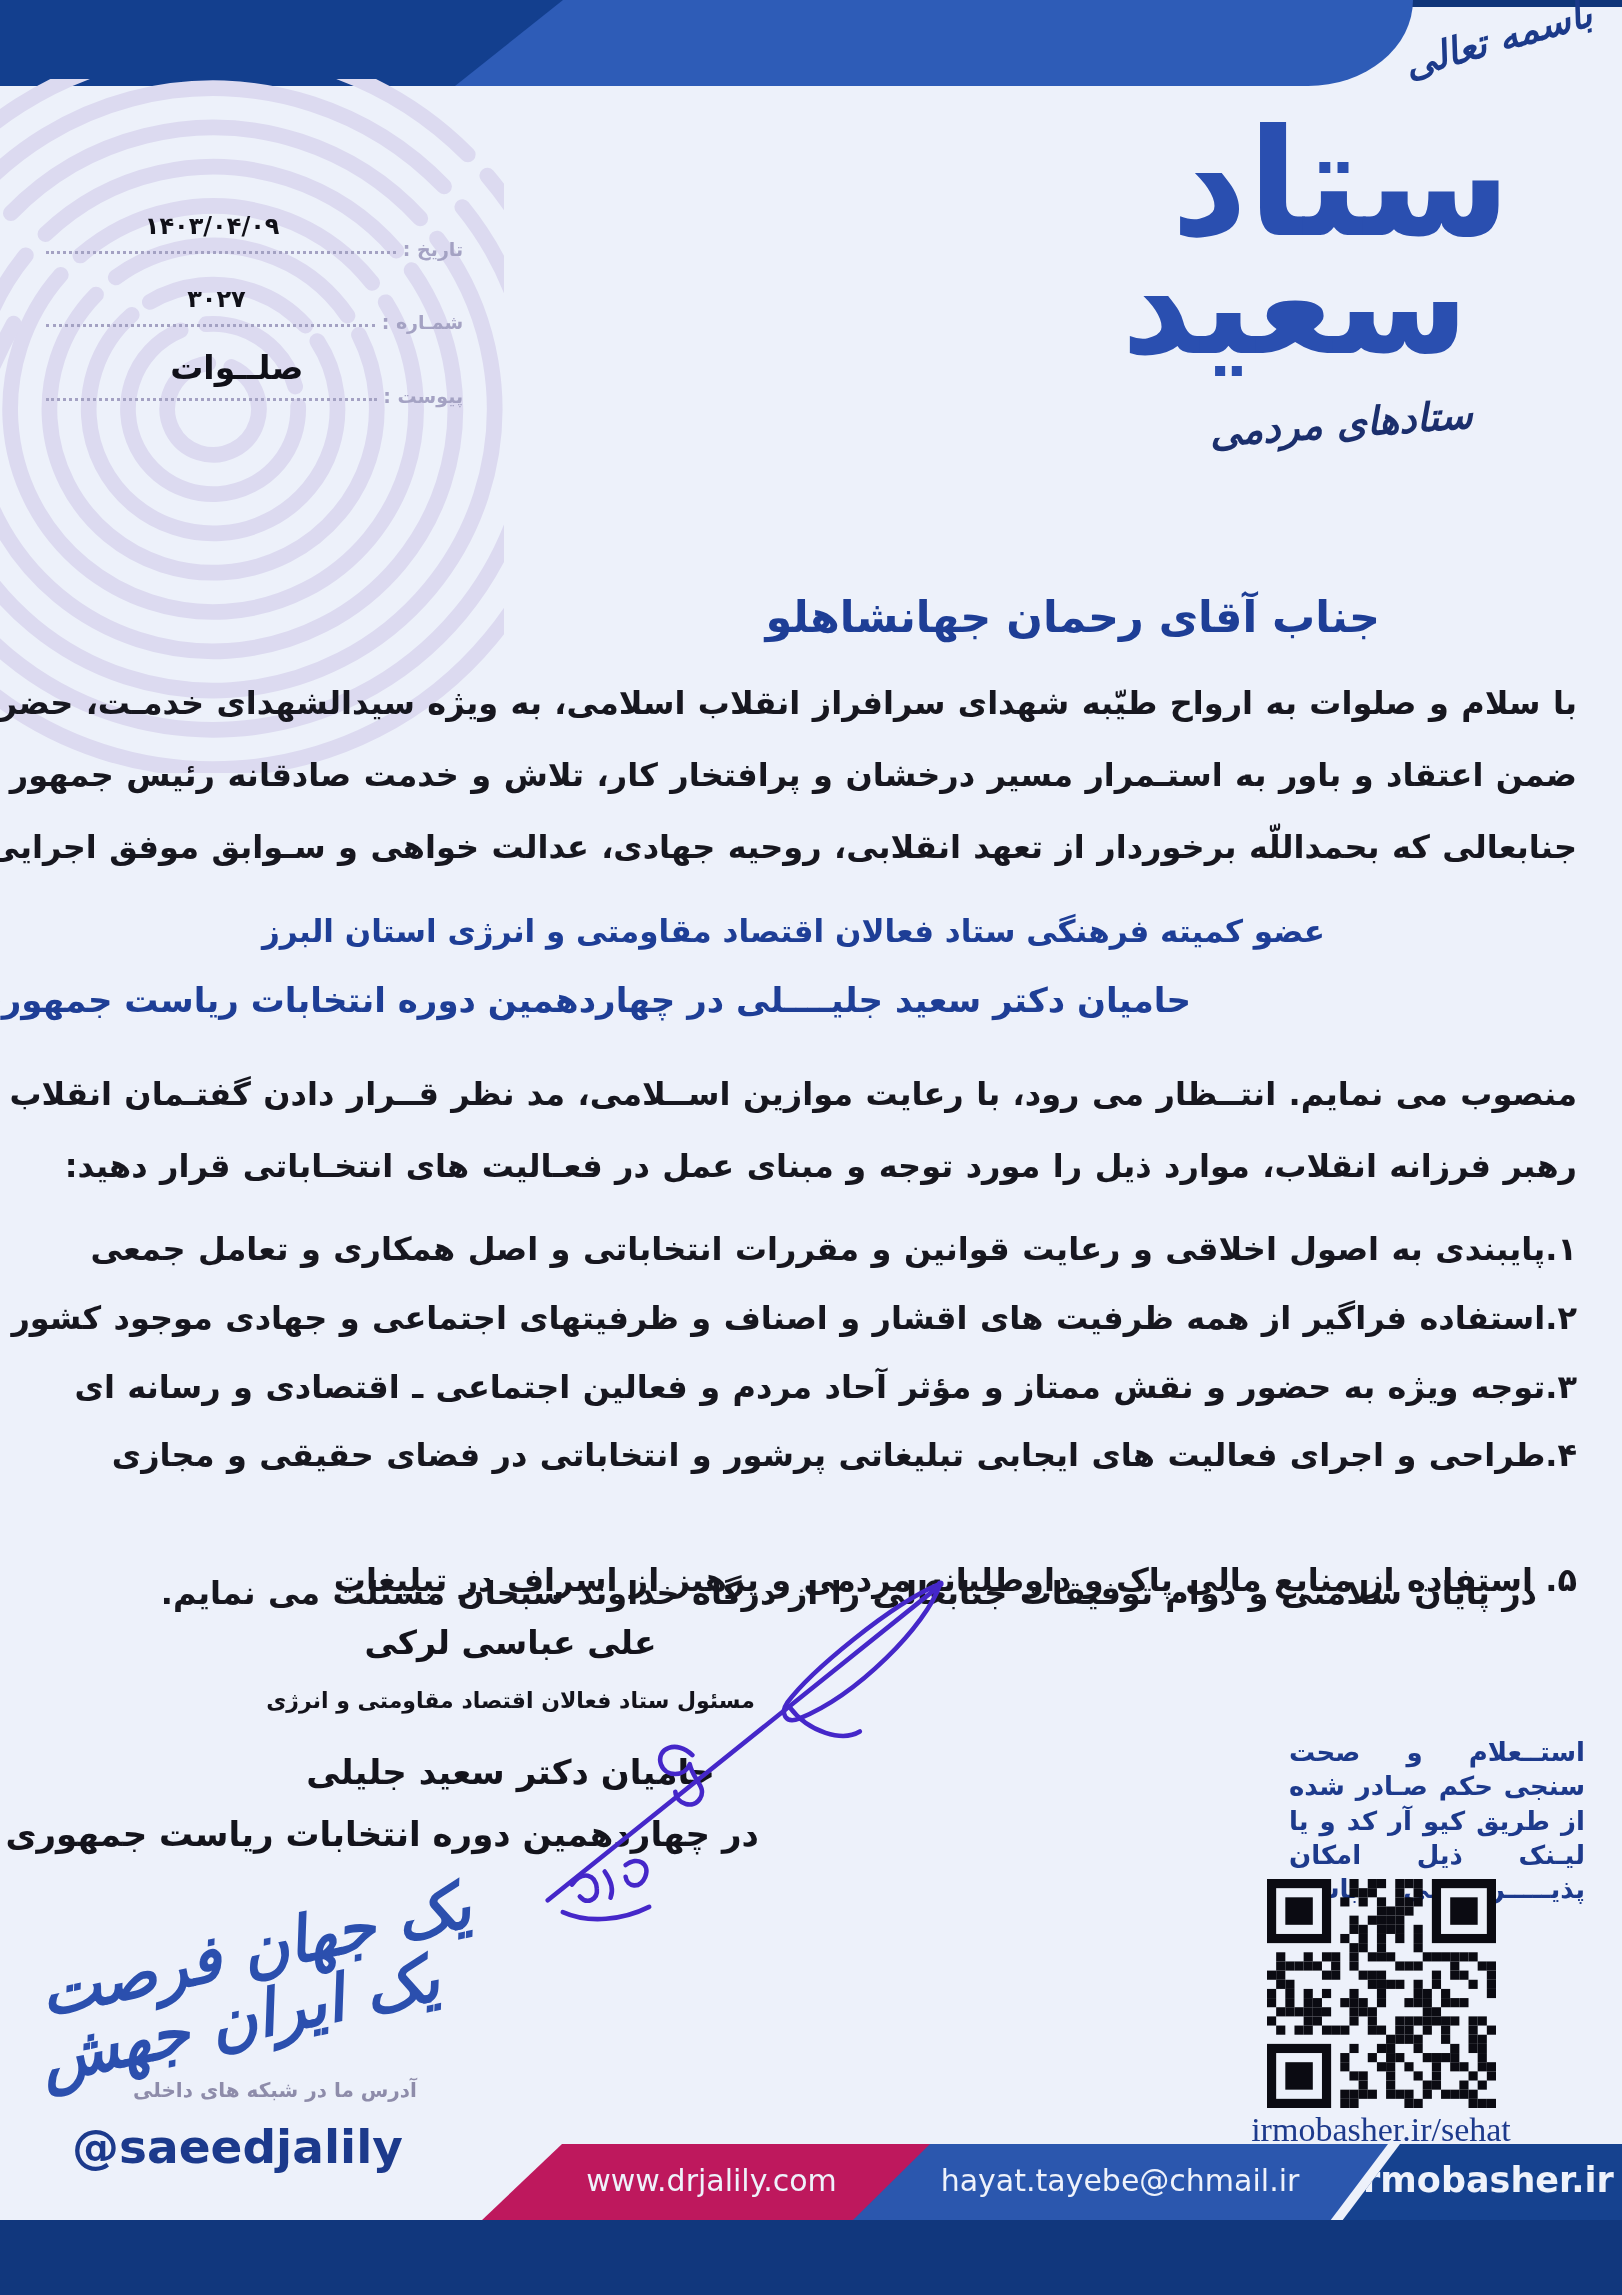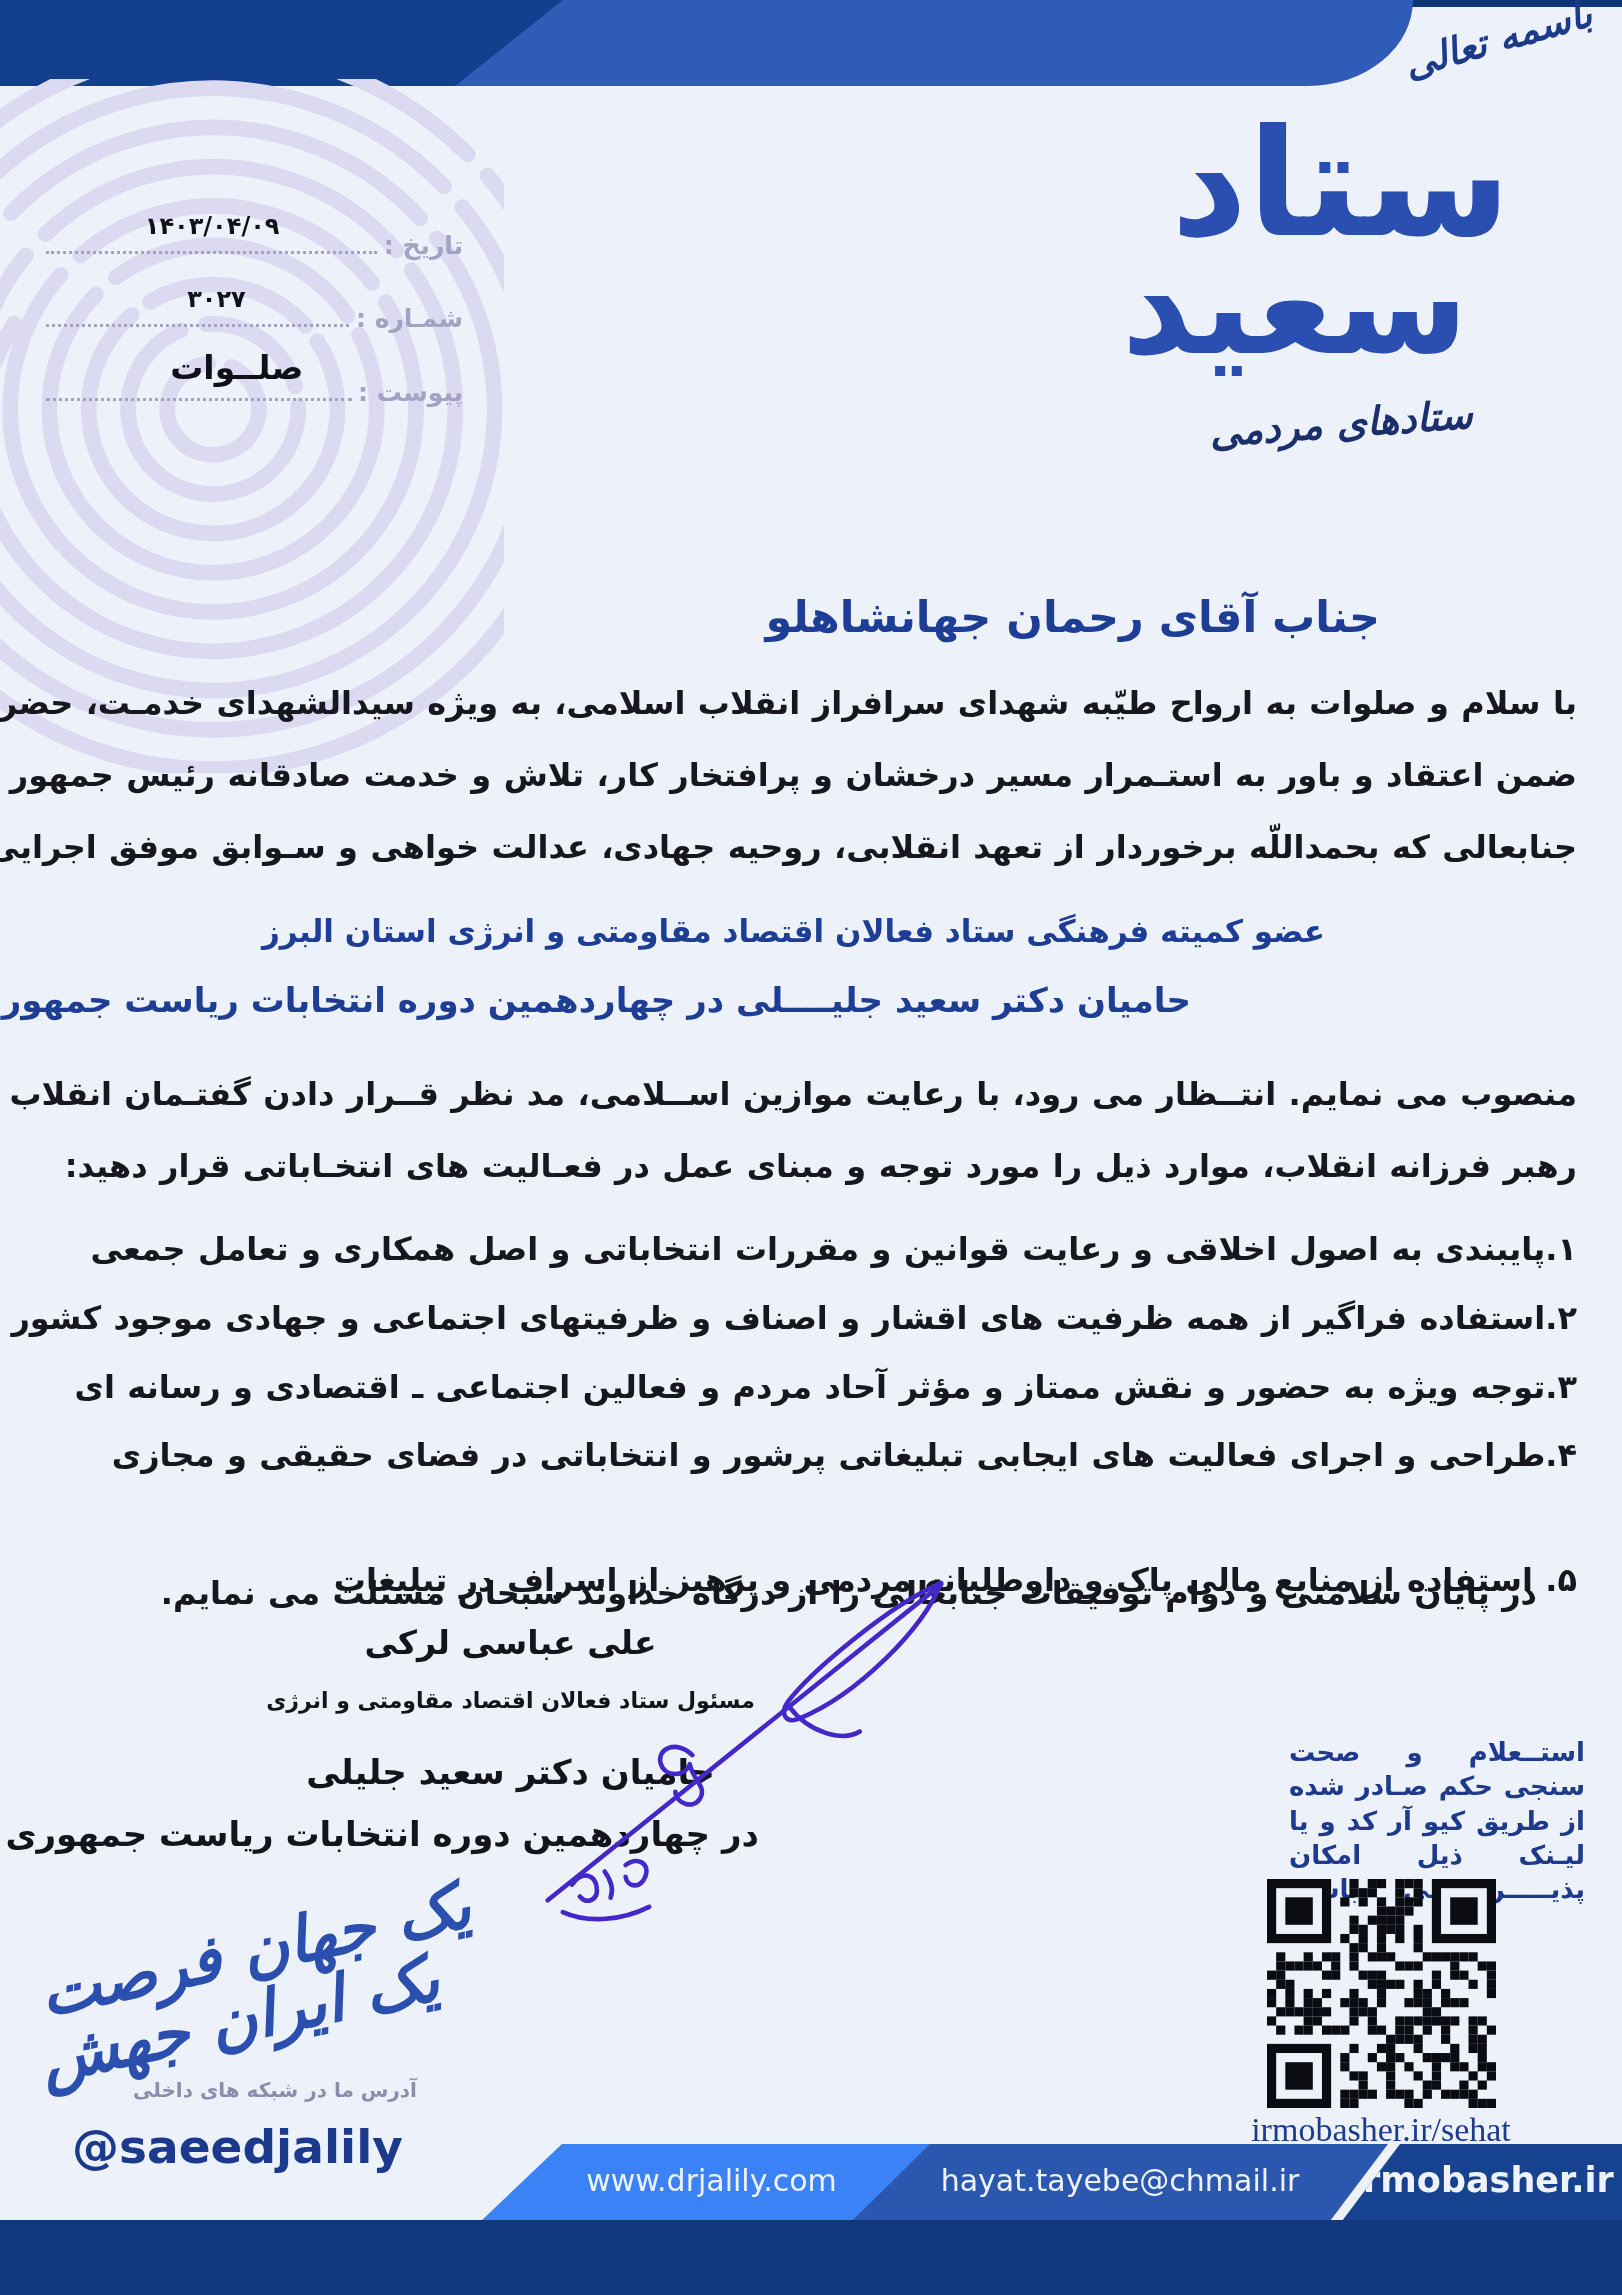--- a/index.html
+++ b/index.html
@@ -19,21 +19,21 @@
   }
   
   .logo{position:absolute; left:1158px; top:121px; width:366px; text-align:center; color:#2a4fb0;}
   .logo .l1{font-size:149px; font-weight:bold; line-height:.85; display:block;}
   .logo .l2{font-size:137px; font-weight:bold; line-height:.85; display:block; transform:translateX(-46px);}
   .logo .sub{font-size:39px; font-weight:bold; font-style:italic; color:#1b2f6d; display:block; margin-top:37px; transform:rotate(-4deg);}
   
   .fp{position:absolute; left:-46px; top:79px; width:550px; height:694px; overflow:hidden;}
   
   .frow{position:absolute; left:43px; width:424px; height:65px; display:flex; align-items:flex-end;}
-  .frow .flabel{font-size:25px; font-weight:bold; color:#a4a2c3; white-space:nowrap; padding-right:3.9px;}
+  .frow .flabel{font-size:19px; font-weight:bold; color:#a4a2c3; white-space:nowrap; padding-right:3.9px;}
   .frow .dots{flex:1 1 auto; border-bottom:3.9px dotted #a4a2c3; height:9.2px; margin:0 6.5px 6.5px 2.6px;}
   .frow .fval{position:absolute; bottom:19.6px; left:24%; font-size:24px; font-weight:bold; color:#101018; white-space:nowrap;}
   .frow.attach .fval{font-size:33px;}
   
   .tline{position:absolute; left:46px; width:1531px; text-align:right; white-space:nowrap;
          font-size:32px; font-weight:bold; color:#17171f; word-spacing:1.3px;}
   .addressee{position:absolute; top:592px; right:243px; font-size:43px; font-weight:bold; color:#1e3e96; white-space:nowrap;}
   .chead{position:absolute; font-weight:bold; color:#1e3e96; white-space:nowrap;}
   .c1{top:913px; right:298px; font-size:31px;}
   .c2{top:980px; right:432px; font-size:34px;}
@@ -56,21 +56,21 @@
   .slogan .s1{font-size:64px; display:block;}
   .slogan .s2{font-size:64px; display:block; transform:translateX(-30px);}
   .social-caption{position:absolute; left:69px; top:2078px; width:412px; text-align:center;
                   font-size:20px; font-weight:bold; color:#8e8caa;}
   .social-handle{position:absolute; left:72px; top:2119px; width:393px; direction:ltr; text-align:left;
                  font-size:47px; font-weight:bold; color:#1c3a8c;}
   
   .ribbon{position:absolute; top:2144px; height:77px;}
   .ribbon span{display:block; width:100%; line-height:73px; text-align:center; color:#eef2fb;
                direction:ltr; font-weight:bold;}
-  .ribbon-b{left:481px; width:461px; background:#3b82f6; clip-path:polygon(81px 0,461px 0,383px 77px,0 77px);}
+  .ribbon-b{left:481px; width:461px; background:#be185d; clip-path:polygon(81px 0,461px 0,383px 77px,0 77px);}
   .ribbon-b span{font-size:30px; font-weight:normal;}
   .ribbon-c{left:852px; width:536px; background:#2b57ae; clip-path:polygon(78px 0,536px 0,478px 77px,0 77px);}
   .ribbon-c span{font-size:30px; font-weight:normal;}
   .ribbon-d{left:1342px; width:281px; background:#16428f; clip-path:polygon(58px 0,281px 0,281px 77px,0 77px);}
   .ribbon-d span{font-size:35px;}
   .bottom-band{position:absolute; left:0; top:2220px; width:100%; height:75px; background:#11377d;}
 </style>
 </head>
 <body>
 

